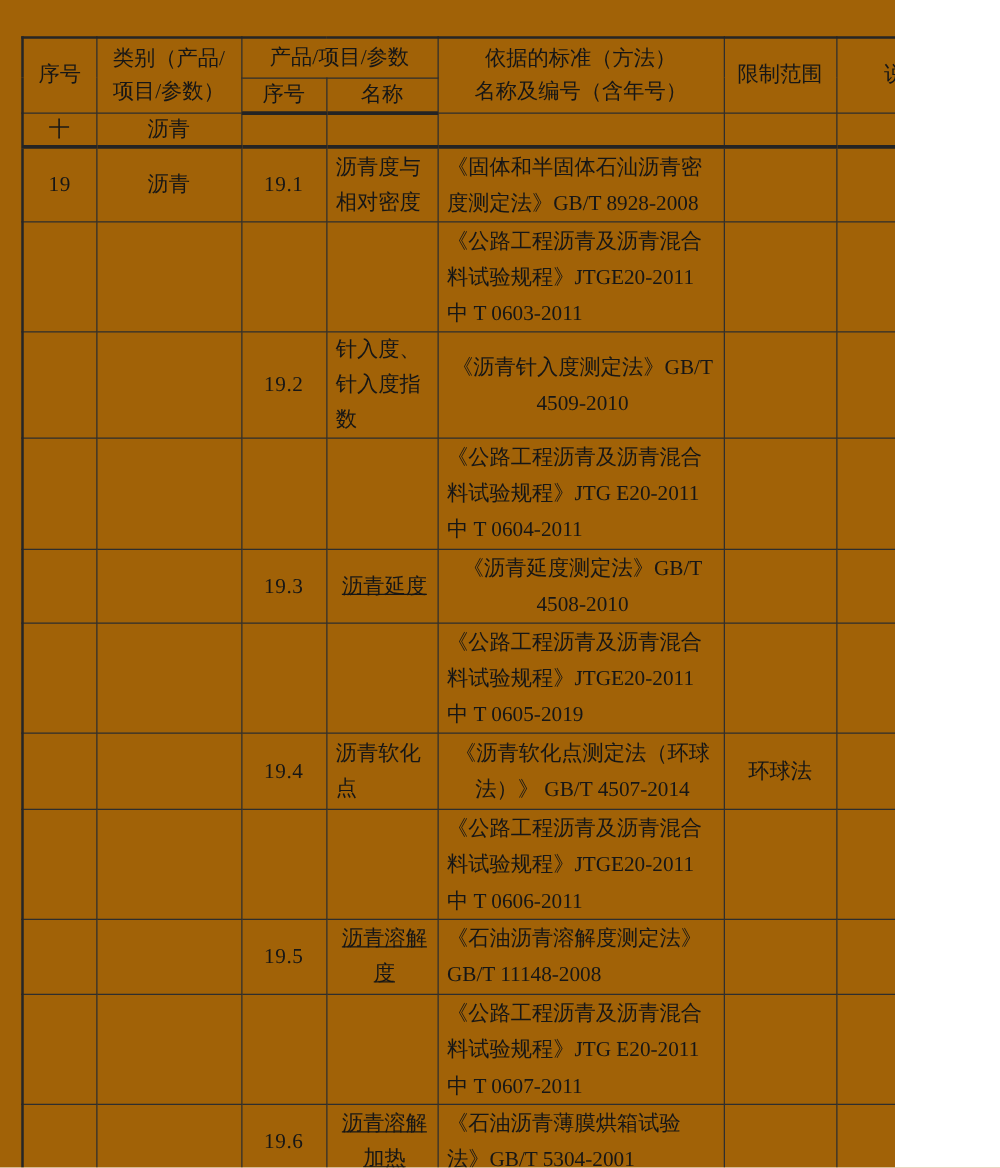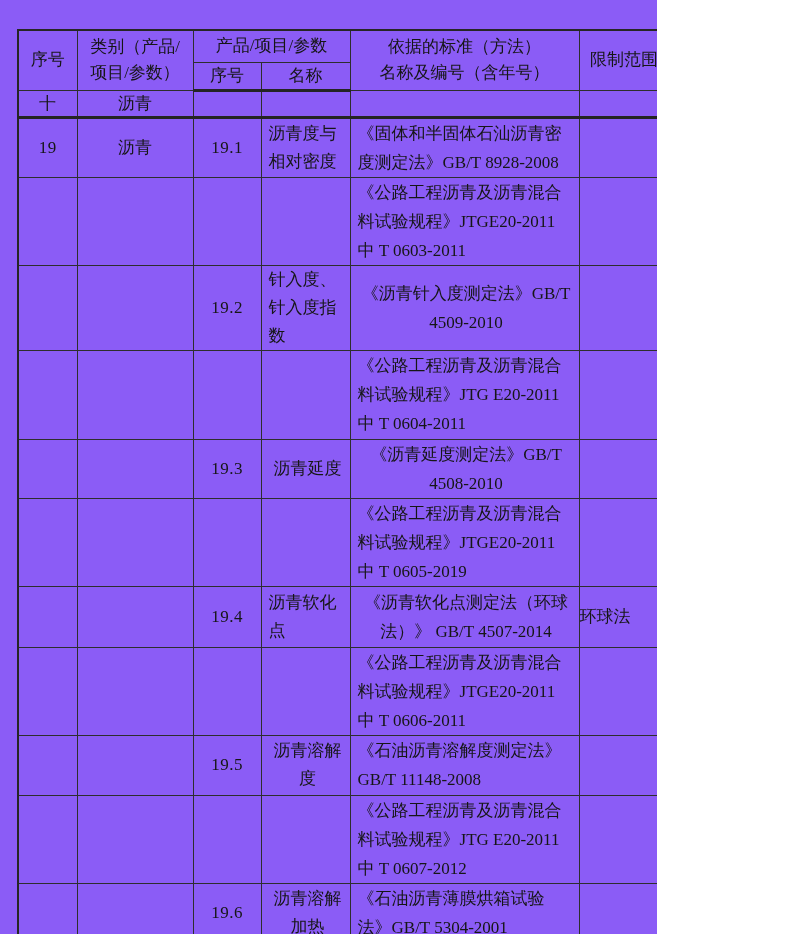--- a/index.html
+++ b/index.html
@@ -2,21 +2,21 @@
 <html><head>
 <meta charset="utf-8">
 <style>
   * { margin: 0; padding: 0; box-sizing: border-box; }
   html, body {
     width: 800px; height: 934px;
     background: #ffffff;
     font-family: "Liberation Serif", "DejaVu Serif", serif;
     color: #161616;
   }
-  .page { position: relative; width: 657px; height: 934px; background: #8b5cf6; overflow: hidden; }
+  .page { position: relative; width: 716px; height: 934px; background: #a16207; overflow: hidden; }
 
   table.doc-table {
     position: absolute;
     left: 17px; top: 29px;
     width: 762px;
     border-collapse: collapse;
     table-layout: fixed;
     border: 2px solid #262626;
     font-size: 17px;
   }
@@ -26,25 +26,25 @@
     font-weight: normal;
     overflow: hidden;
   }
   thead th { text-align: center; line-height: 26px; }
   tr.hrow2 th { border-bottom: 3px solid #242424; }
   tr.section-row td { border-bottom: 3px solid #242424; }
 
   td.c-center { text-align: center; }
   td.cell-name { padding: 0 3px 0 7px; line-height: 28px; }
   td.cell-name.al-left { text-align: left; }
-  td.cell-name.al-center { text-align: center; }
+  td.cell-name.al-center { text-align: center; text-decoration: underline; }
   td.cell-standard { padding: 0 4px 0 7px; line-height: 29px; }
   td.cell-standard.al-left { text-align: left; }
   td.cell-standard.al-center { text-align: center; margin-top: 20px; }
-  td.cell-scope { }
+  td.cell-scope { text-align: center; }
   .num { letter-spacing: 0.5px; }
 </style>
 </head>
 <body>
 
 <div class="page">
   <table class="doc-table">
     <colgroup id="cols">
         <col style="width: 59px;">
         <col style="width: 116px;">
@@ -224,21 +224,21 @@
           <td class="c-center"><span></span></td>
         </tr>
         <tr style="height: 86px;">
           <td class="c-center"><span class="num"></span></td>
           <td class="c-center"><span></span></td>
           <td class="c-center"><span class="num"></span></td>
           <td class="cell-name al-left"></td>
           <td class="cell-standard al-left">
             <div>《公路工程沥青及沥青混合</div>
             <div>料试验规程》JTG E20-2011</div>
-            <div>中 T 0607-2012</div>
+            <div>中 T 0607-2011</div>
           </td>
           <td class="cell-scope"><span></span></td>
           <td class="c-center"><span></span></td>
         </tr>
         <tr style="height: 61px;">
           <td class="c-center"><span class="num"></span></td>
           <td class="c-center"><span></span></td>
           <td class="c-center"><span class="num">19.6</span></td>
           <td class="cell-name al-center">
             <div>沥青溶解</div>

